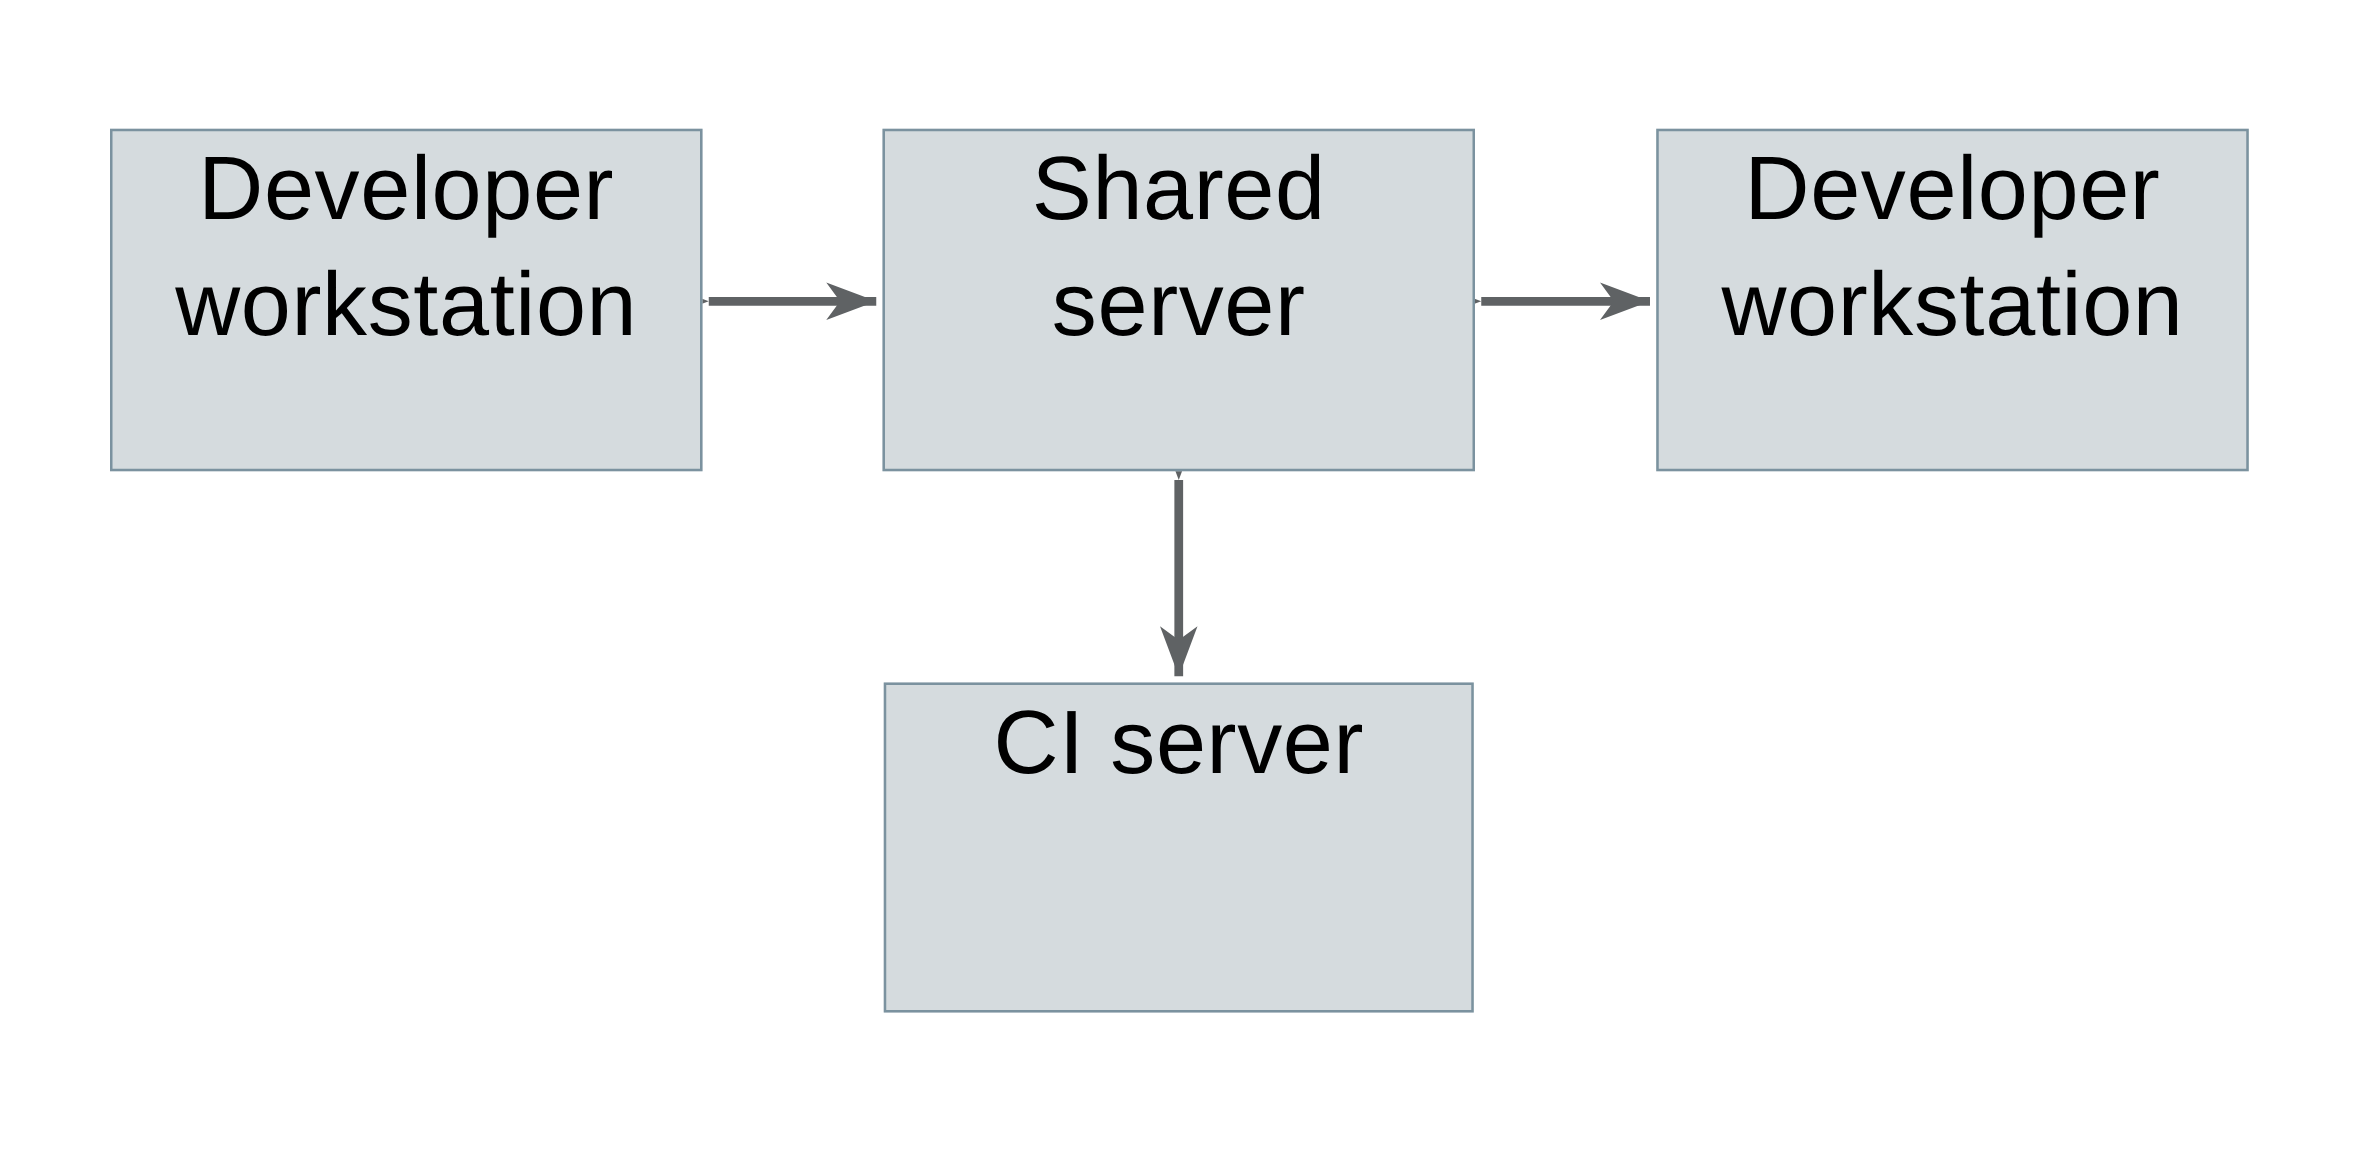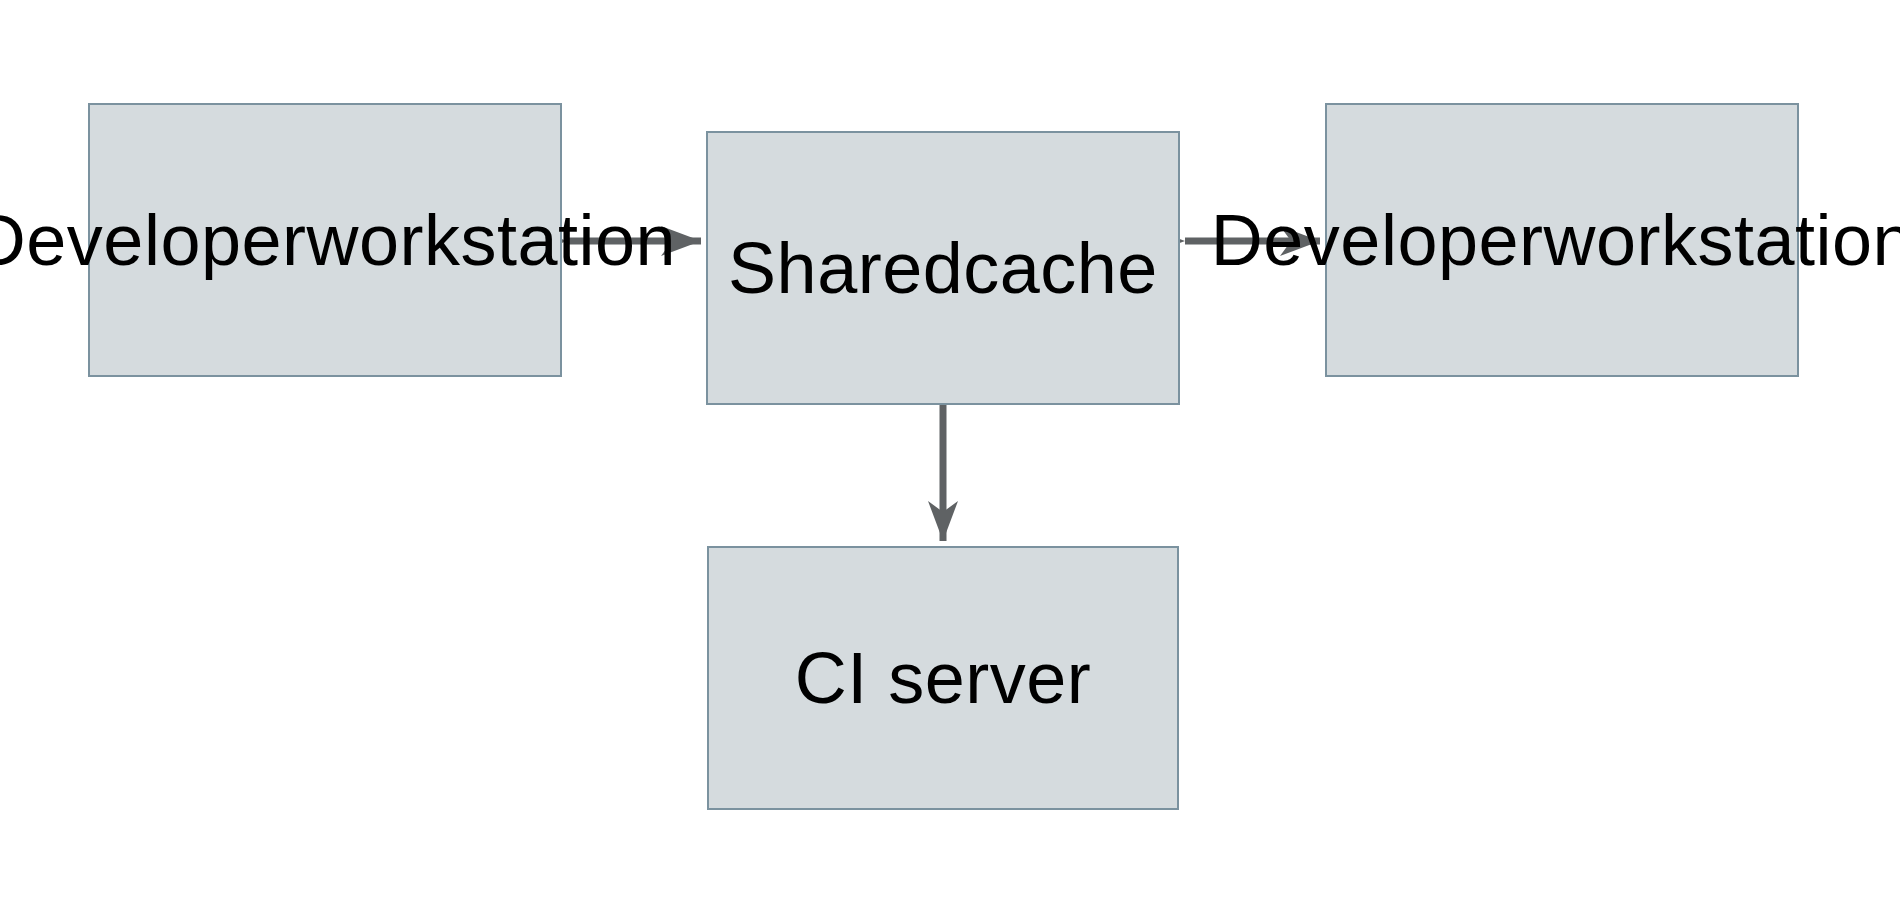--- a/index.html
+++ b/index.html
@@ -19,31 +19,31 @@
   .canvas {
     position: relative;
     width: 1900px; height: 922px;
     background: var(--bg);
   }
   .node {
     position: absolute;
     background: var(--box-fill);
     border: 2px solid var(--box-border);
     display: flex;
-    flex-direction: row;
+    flex-direction: column;
     align-items: center;
-    justify-content: center;
+    justify-content: flex-start;
     text-align: center;
     color: var(--text);
     font-size: 72px;
     line-height: 93px;
     letter-spacing: 0.5px;
   }
   .node-dev-left   { left:  88px; top: 103px; width: 474px; height: 274px; }
-  .node-cache      { left: 706px; top: 103px; width: 474px; height: 274px; margin-top: 28px; }
+  .node-cache      { left: 706px; top: 103px; width: 474px; height: 274px; }
   .node-dev-right  { left: 1325px; top: 103px; width: 474px; height: 274px; }
   .node-ci         { left: 707px; top: 546px; width: 472px; height: 264px; }
   .arrows {
     position: absolute;
     left: 0; top: 0;
     width: 1900px; height: 922px;
     pointer-events: none;
   }
   .edge-line { stroke: var(--arrow); stroke-width: 7; fill: none; }
   .edge-head { fill: var(--arrow); stroke: none; }
@@ -67,21 +67,21 @@
     <line class="edge-line" x1="943" y1="384" x2="943" y2="541" marker-start="url(#barb)" marker-end="url(#barb)"></line>
   </svg>
 
   <div class="node node-dev-left">
     <div>Developer</div>
     <div>workstation</div>
   </div>
 
   <div class="node node-cache">
     <div>Shared</div>
-    <div>cache</div>
+    <div>server</div>
   </div>
 
   <div class="node node-dev-right">
     <div>Developer</div>
     <div>workstation</div>
   </div>
 
   <div class="node node-ci">
     <div>CI server</div>
   </div>

